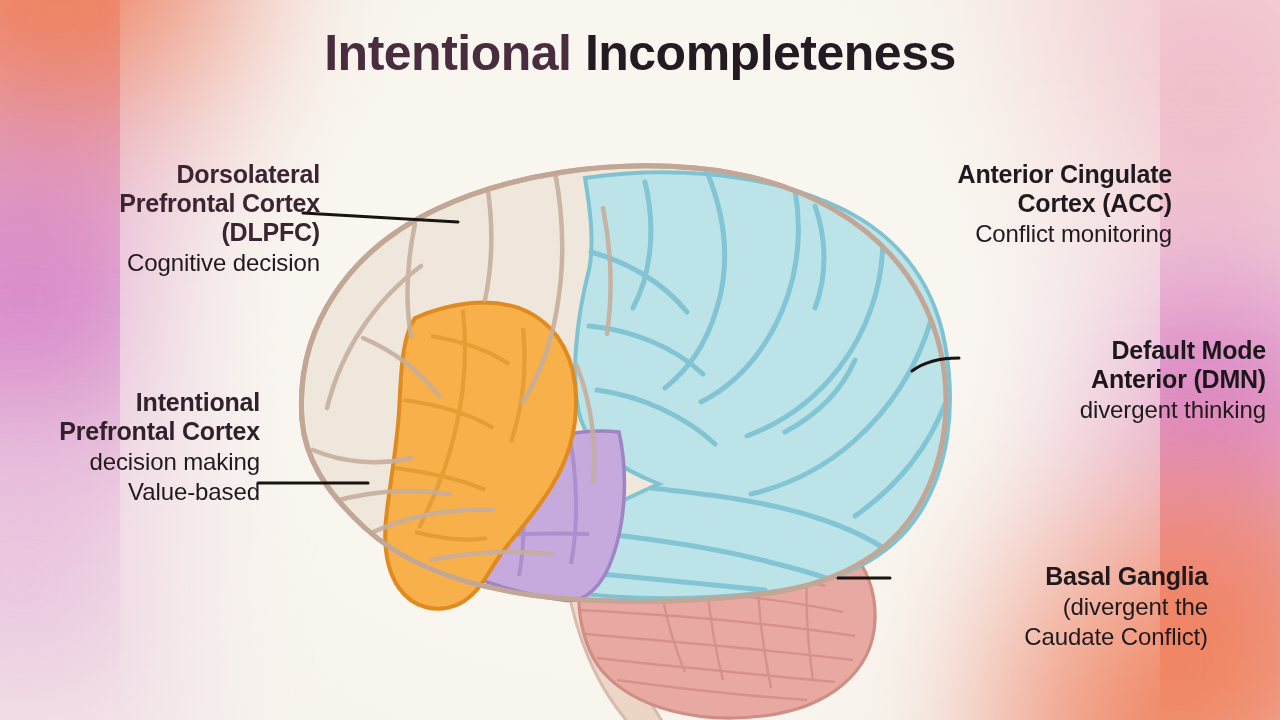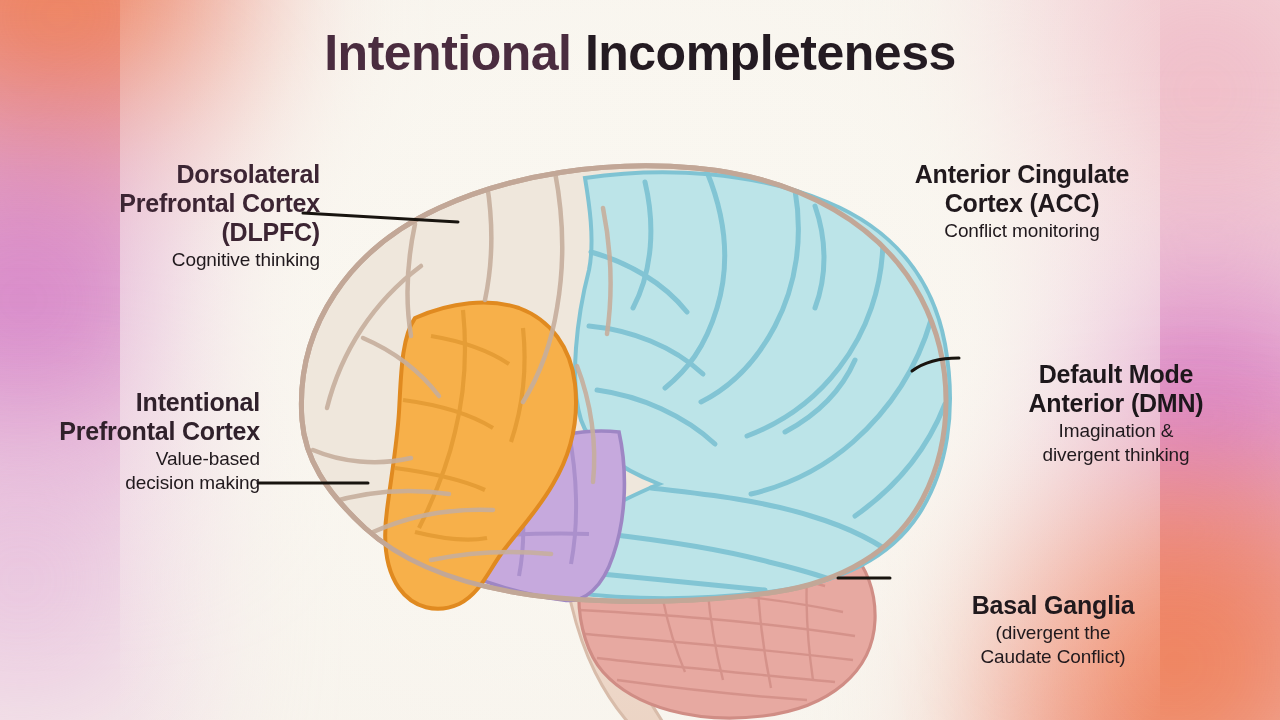--- a/index.html
+++ b/index.html
@@ -135,32 +135,32 @@
     line-height: 1.16;
     color: #20191d;
   }
   .label .ttl {
     font-weight: 700;
     font-size: 25px;
     letter-spacing: -0.2px;
   }
   .label .sub {
     font-weight: 400;
-    font-size: 19px;
+    font-size: 24px;
     letter-spacing: -0.1px;
     margin-top: 2px;
   }
   .label.right-align { text-align: right; }
-  .label.left-align  { text-align: center; }
+  .label.left-align  { text-align: right; }
 
   #label-dlpfc { left: 58px;  top: 160px; width: 262px; }
   #label-vmpfc { left: 10px;  top: 388px; width: 250px; }
   #label-acc   { left: 872px; top: 160px; width: 300px; }
-  #label-dmn   { left: 966px; top: 360px; width: 300px; }
-  #label-bg    { left: 898px; top: 562px; width: 310px; margin-top: 29px; }
+  #label-dmn   { left: 966px; top: 336px; width: 300px; }
+  #label-bg    { left: 898px; top: 562px; width: 310px; }
 
   
   #label-dlpfc .ttl { color: #3c2533; }
   #label-vmpfc .ttl { color: #30212b; }
   #label-dmn  .ttl { color: #1d171b; }
 
   
   .connector {
     position: absolute;
     pointer-events: none;
@@ -312,40 +312,39 @@
     <path d="M303,213 C360,216 412,219 458,222" stroke="#18140f" stroke-width="3" fill="none" stroke-linecap="round"></path>
     <path d="M258,483 L368,483" stroke="#18140f" stroke-width="3" fill="none" stroke-linecap="round"></path>
     <path d="M959,358 C940,358 924,362 912,371" stroke="#18140f" stroke-width="3" fill="none" stroke-linecap="round"></path>
     <path d="M838,578 L890,578" stroke="#18140f" stroke-width="3" fill="none" stroke-linecap="round"></path>
   </svg>
 
   <div class="label right-align" id="label-dlpfc">
     <div class="ttl">Dorsolateral</div>
     <div class="ttl">Prefrontal Cortex</div>
     <div class="ttl">(DLPFC)</div>
-    <div class="sub">Cognitive thinking</div>
+    <div class="sub">Cognitive decision</div>
   </div>
 
   <div class="label right-align" id="label-vmpfc">
     <div class="ttl">Intentional</div>
     <div class="ttl">Prefrontal Cortex</div>
+    <div class="sub">decision making</div>
     <div class="sub">Value-based</div>
-    <div class="sub">decision making</div>
   </div>
 
   <div class="label left-align" id="label-acc">
     <div class="ttl">Anterior Cingulate</div>
     <div class="ttl">Cortex (ACC)</div>
     <div class="sub">Conflict monitoring</div>
   </div>
 
   <div class="label left-align" id="label-dmn">
     <div class="ttl">Default Mode</div>
     <div class="ttl">Anterior (DMN)</div>
-    <div class="sub">Imagination &amp;</div>
     <div class="sub">divergent thinking</div>
   </div>
 
   <div class="label left-align" id="label-bg">
     <div class="ttl">Basal Ganglia</div>
     <div class="sub">(divergent the</div>
     <div class="sub">Caudate Conflict)</div>
   </div>
 
 </div>

